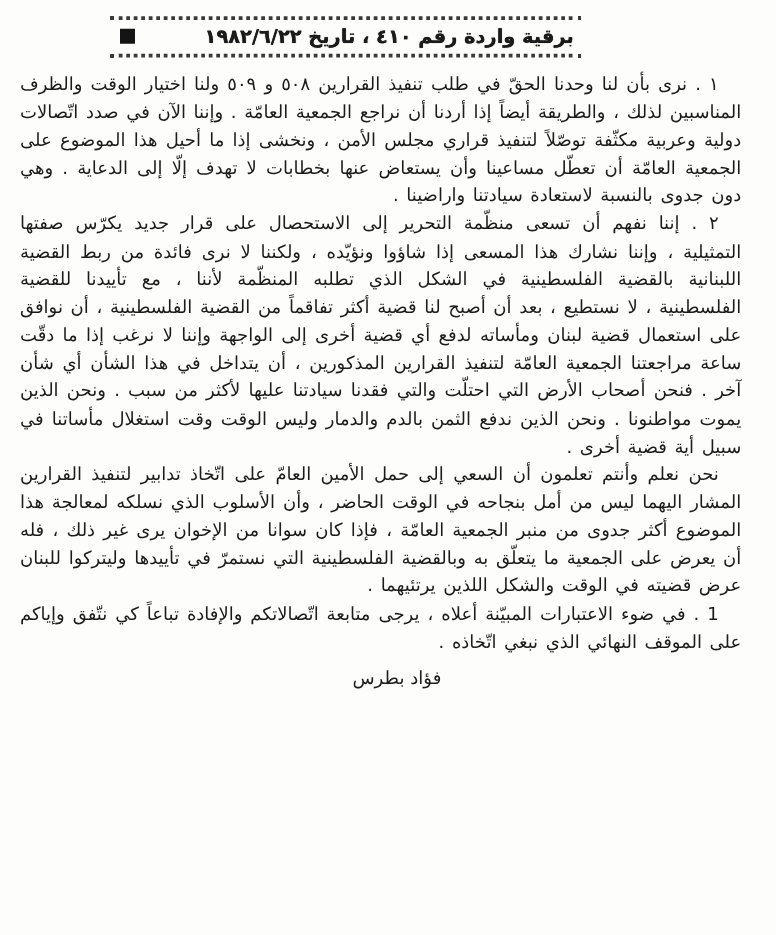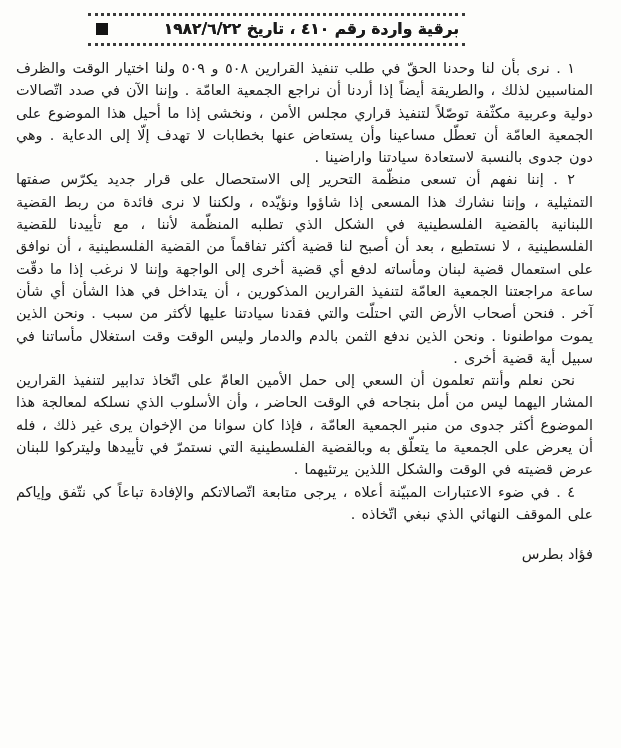--- a/index.html
+++ b/index.html
@@ -48,23 +48,23 @@
   
   .doc p {
     margin: 0;
     font-size: 14.4px;
     line-height: 22.3px;
     text-align: justify;
     text-indent: 18px;
     word-spacing: 1.5px;
   }
   .signature {
-    margin-top: 18px;
+    margin-top: 7px;
     padding-left: 26px;
-    text-align: right;
+    text-align: center;
     font-size: 14.5px;
     line-height: 22px;
   }
 </style>
 </head>
 <body>
 
 <div class="page">
 
   <header class="stamp">
@@ -74,18 +74,18 @@
 
   <main class="doc">
 
     <p>١ . نرى بأن لنا وحدنا الحقّ في طلب تنفيذ القرارين ٥٠٨ و ٥٠٩ ولنا اختيار الوقت والظرف المناسبين لذلك ، والطريقة أيضاً إذا أردنا أن نراجع الجمعية العامّة . وإننا الآن في صدد اتّصالات دولية وعربية مكثّفة توصّلاً لتنفيذ قراري مجلس الأمن ، ونخشى إذا ما أحيل هذا الموضوع على الجمعية العامّة أن تعطّل مساعينا وأن يستعاض عنها بخطابات لا تهدف إلّا إلى الدعاية . وهي دون جدوى بالنسبة لاستعادة سيادتنا واراضينا .</p>
 
     <p>٢ . إننا نفهم أن تسعى منظّمة التحرير إلى الاستحصال على قرار جديد يكرّس صفتها التمثيلية ، وإننا نشارك هذا المسعى إذا شاؤوا ونؤيّده ، ولكننا لا نرى فائدة من ربط القضية اللبنانية بالقضية الفلسطينية في الشكل الذي تطلبه المنظّمة لأننا ، مع تأييدنا للقضية الفلسطينية ، لا نستطيع ، بعد أن أصبح لنا قضية أكثر تفاقماً من القضية الفلسطينية ، أن نوافق على استعمال قضية لبنان ومأساته لدفع أي قضية أخرى إلى الواجهة وإننا لا نرغب إذا ما دقّت ساعة مراجعتنا الجمعية العامّة لتنفيذ القرارين المذكورين ، أن يتداخل في هذا الشأن أي شأن آخر . فنحن أصحاب الأرض التي احتلّت والتي فقدنا سيادتنا عليها لأكثر من سبب . ونحن الذين يموت مواطنونا . ونحن الذين ندفع الثمن بالدم والدمار وليس الوقت وقت استغلال مأساتنا في سبيل أية قضية أخرى .</p>
 
     <p>نحن نعلم وأنتم تعلمون أن السعي إلى حمل الأمين العامّ على اتّخاذ تدابير لتنفيذ القرارين المشار اليهما ليس من أمل بنجاحه في الوقت الحاضر ، وأن الأسلوب الذي نسلكه لمعالجة هذا الموضوع أكثر جدوى من منبر الجمعية العامّة ، فإذا كان سوانا من الإخوان يرى غير ذلك ، فله أن يعرض على الجمعية ما يتعلّق به وبالقضية الفلسطينية التي نستمرّ في تأييدها وليتركوا للبنان عرض قضيته في الوقت والشكل اللذين يرتئيهما .</p>
 
 
-    <p>٤ . في ضوء الاعتبارات المبيّنة أعلاه ، يرجى متابعة اتّصالاتكم والإفادة تباعاً كي نتّفق وإياكم على الموقف النهائي الذي نبغي اتّخاذه .</p>
+    <p>1 . في ضوء الاعتبارات المبيّنة أعلاه ، يرجى متابعة اتّصالاتكم والإفادة تباعاً كي نتّفق وإياكم على الموقف النهائي الذي نبغي اتّخاذه .</p>
 
     <div class="signature">فؤاد بطرس</div>
   </main>
 
 </div>
 
 </body></html>

